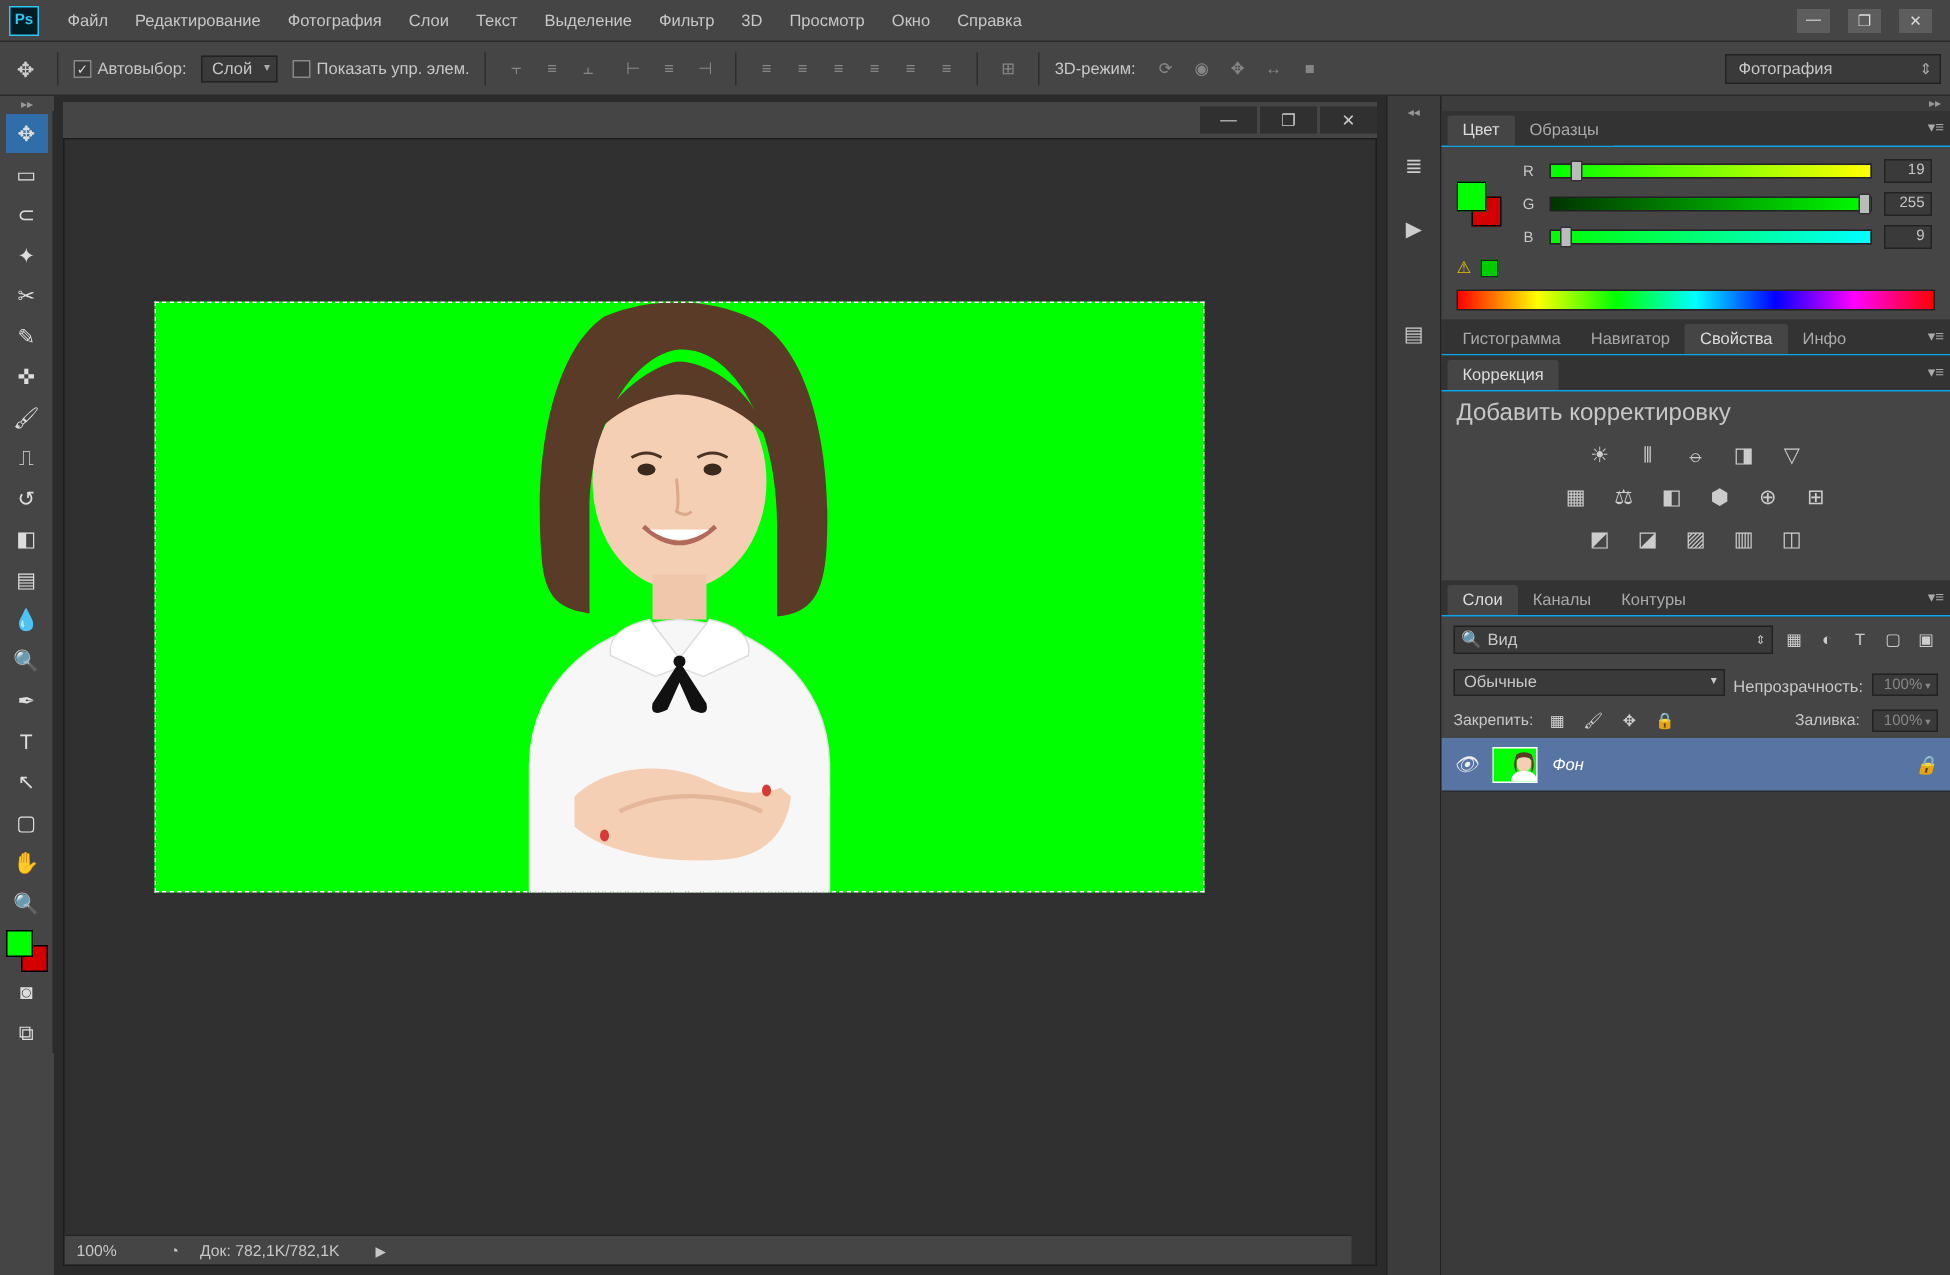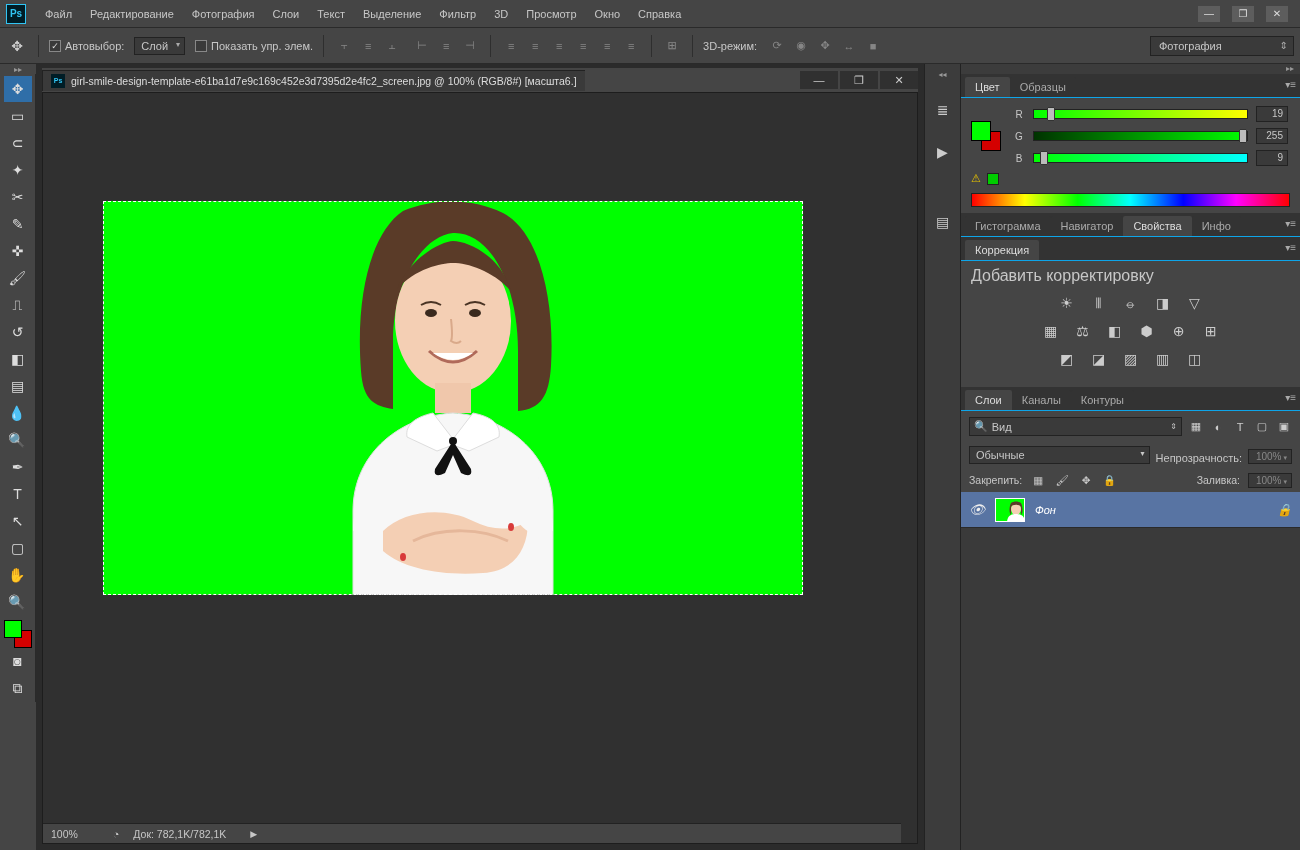--- a/index.html
+++ b/index.html
@@ -184,24 +184,20 @@
         <div class="sw-fg"></div>
         <div class="sw-bg"></div>
       </div>
       <div class="tool">◙</div>
       <div class="tool">⧉</div>
     </div>
   </div>
 
   <div class="doc-area">
     <div class="doc-tabbar">
-      <div class="doc-tab">
-        <div class="ico">Ps</div>
-        <span>girl-smile-design-template-e61ba1d7e9c169c452e3d7395d2e4fc2_screen.jpg @ 100% (RGB/8#) [масшта6.]</span>
-      </div>
       <div class="doc-winbtns">
         <div class="doc-winbtn">—</div>
         <div class="doc-winbtn">❐</div>
         <div class="doc-winbtn">✕</div>
       </div>
     </div>
     <div class="canvas-wrap">
       <div class="canvas">
         <div class="person">
           <svg viewBox="0 0 320 394" width="320" height="394">

